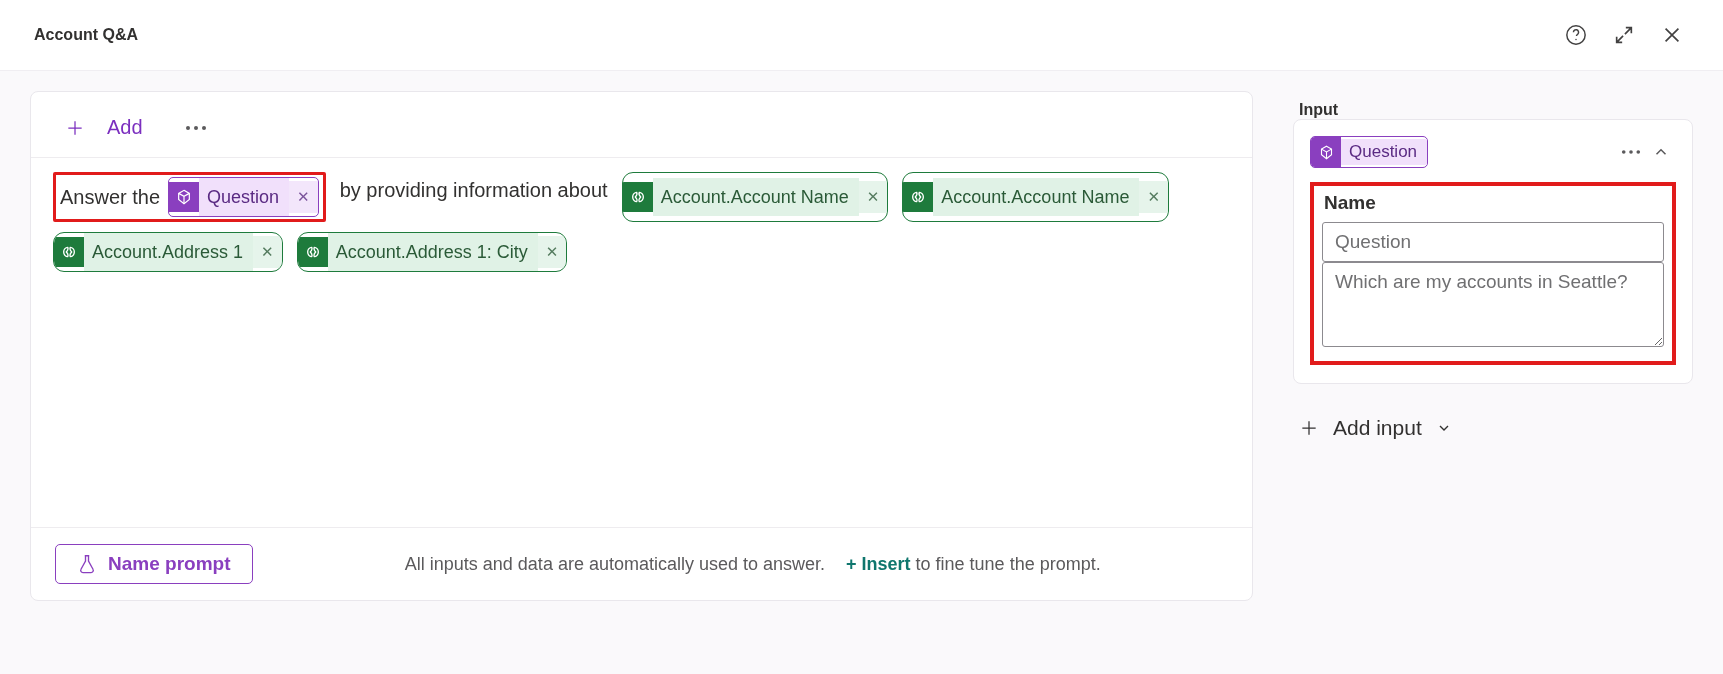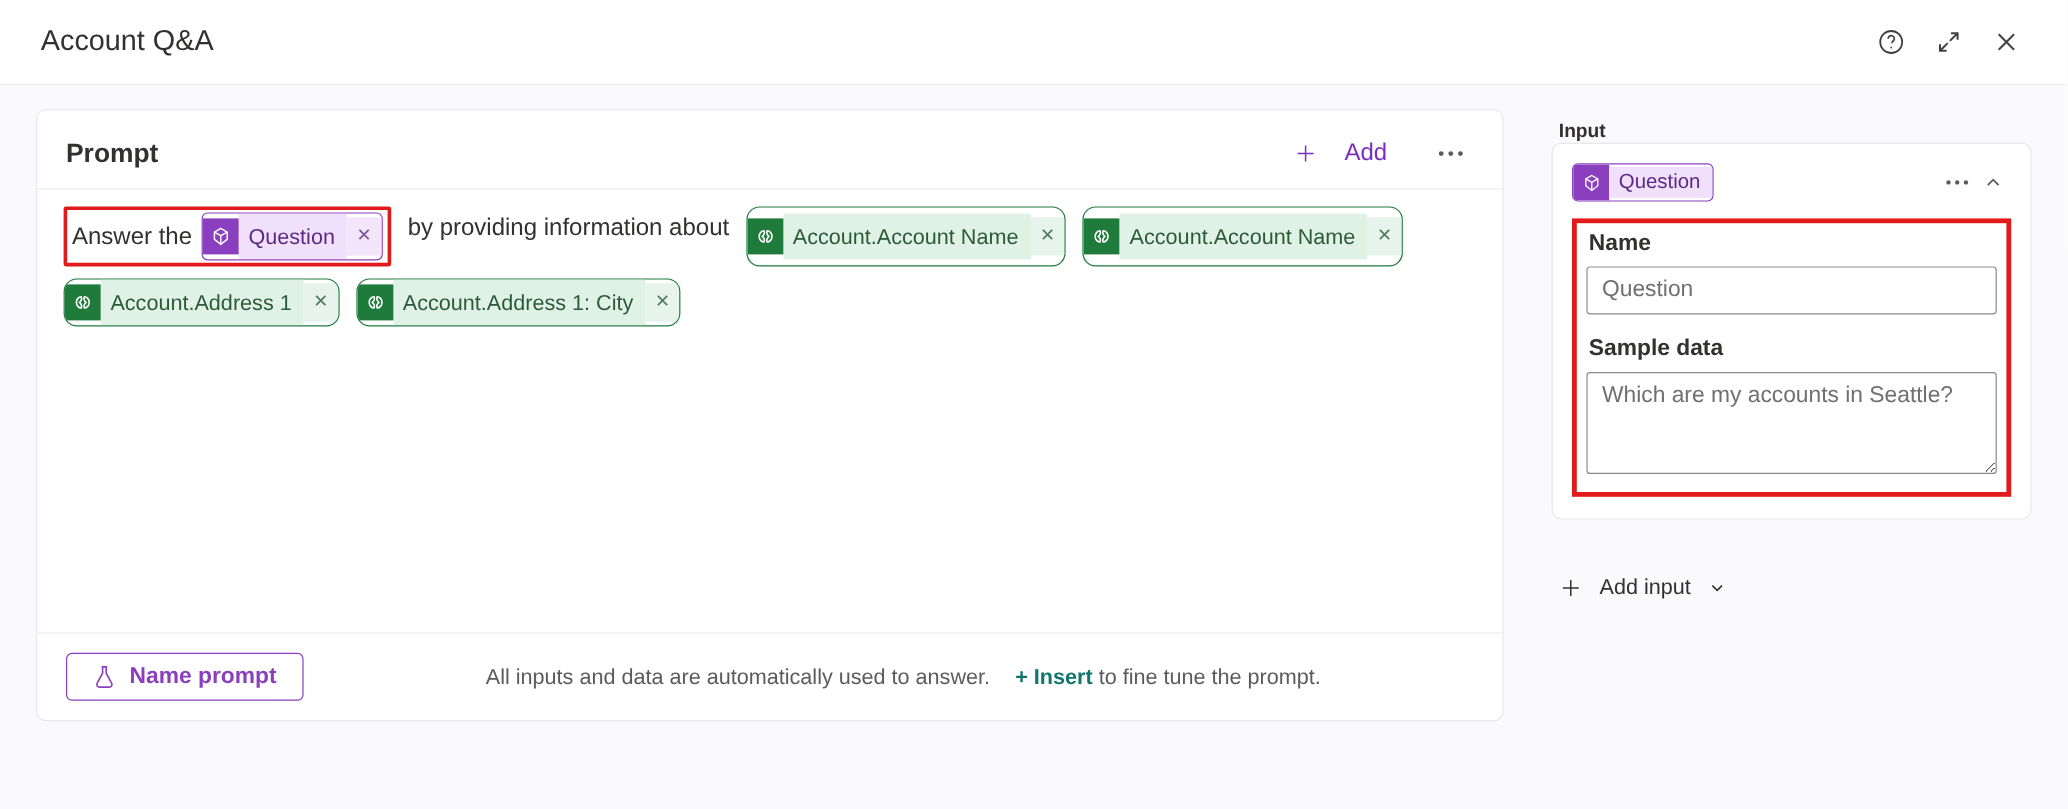--- a/index.html
+++ b/index.html
@@ -14,22 +14,22 @@
 
   
   .header {
     background: #ffffff;
     padding: 18px 34px 18px 34px;
     display: flex;
     align-items: center;
     border-bottom: 1px solid #f0eef2;
   }
   .header h1 {
-    font-size: 24px;
-    font-weight: 400;
+    font-size: 16px;
+    font-weight: 700;
     flex: 1;
   }
   .header .icon-btn {
     width: 34px; height: 34px;
     display: flex; align-items: center; justify-content: center;
     cursor: pointer;
     color: #424141;
   }
   .header .icon-btn + .icon-btn { margin-left: 14px; }
 
@@ -203,26 +203,26 @@
     border: 1px solid #8c8a8f;
     border-radius: 3px;
     padding: 8px 12px;
     font-size: 19px;
     color: #707072;
     font-family: inherit;
   }
   textarea.text-input { height: 85px; resize: both; }
 
   .add-input-btn {
-    margin-top: 46px;
+    margin-top: 32px;
     margin-left: 6px;
     display: flex;
     align-items: center;
     gap: 14px;
-    font-size: 18px;
+    font-size: 21px;
     color: #323130;
     cursor: pointer;
   }
 
   svg { display:block; }
 </style>
 </head>
 <body>
 
 <div class="header">
@@ -244,21 +244,20 @@
         <path d="M5 5l14 14M19 5L5 19"></path>
       </svg>
   </div>
 </div>
 
 <div class="main">
 
   <div class="prompt-card">
 
     <div class="prompt-card-header">
-      <div class="title">Prompt</div>
       <div class="add-btn">
         <svg width="20" height="20" viewBox="0 0 24 24" fill="none" stroke="#7b2fbf" stroke-width="1.5">
             <path d="M12 4v16M4 12h16"></path>
           </svg>
         <span>Add</span>
       </div>
       <div class="more-btn">
         <svg width="22" height="6" viewBox="0 0 22 6">
             <circle cx="3" cy="3" r="2" fill="#5b5a5c"></circle>
             <circle cx="11" cy="3" r="2" fill="#5b5a5c"></circle>
@@ -363,21 +362,20 @@
         <span class="icon-btn">
           <svg width="18" height="18" viewBox="0 0 24 24" fill="none" stroke="#5b5a5c" stroke-width="2">
               <path d="M6 15l6-6 6 6"></path>
             </svg>
         </span>
       </div>
 
       <div class="input-fields">
         <div class="field-label">Name</div>
         <input class="text-input" value="Question" style="">
-        <div class="field-label" style="margin-top:18px">Sample data</div>
         <textarea class="text-input" style="">Which are my accounts in Seattle?</textarea>
       </div>
     </div>
 
     <div class="add-input-btn">
       <svg width="20" height="20" viewBox="0 0 24 24" fill="none" stroke="#323130" stroke-width="1.5">
           <path d="M12 4v16M4 12h16"></path>
         </svg>
       <span>Add input</span>
       <svg width="16" height="16" viewBox="0 0 24 24" fill="none" stroke="#323130" stroke-width="2">

